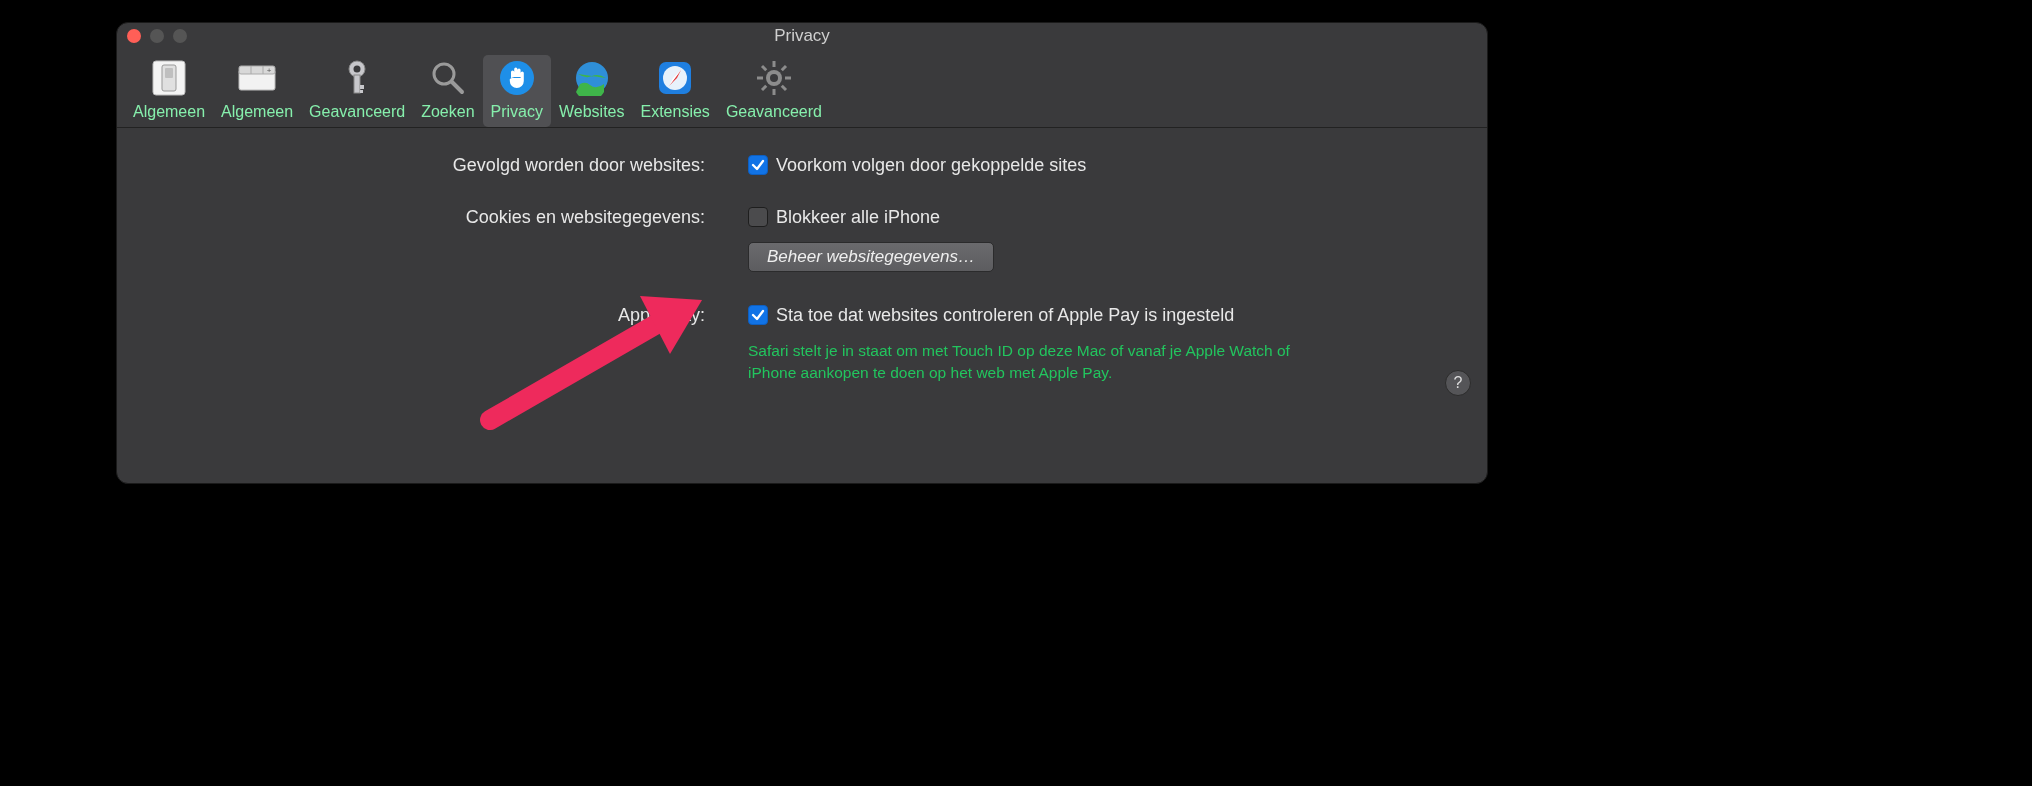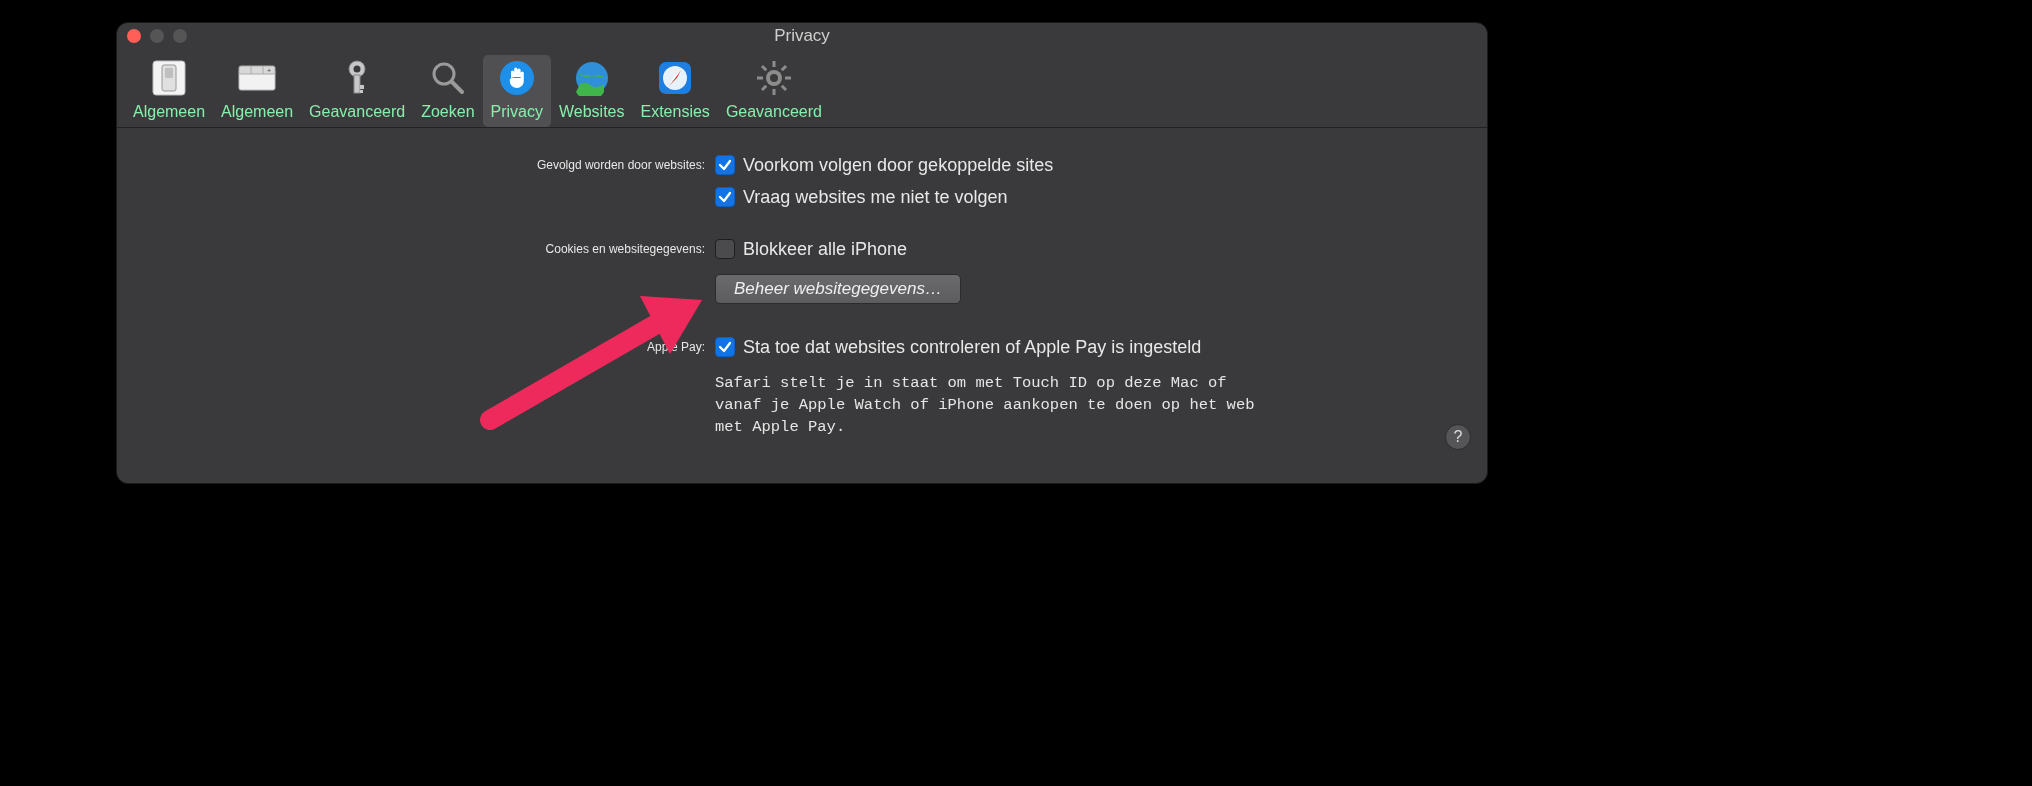--- a/index.html
+++ b/index.html
@@ -86,28 +86,29 @@
   }
   .row {
     display: flex;
     margin-bottom: 8px;
   }
   .row-label {
     width: 570px;
     text-align: right;
     padding-right: 10px;
     color: #e8e8e8;
-    font-size: 12px;
+    font-size: 18px;
     line-height: 26px;
   }
   .row-body {
     flex: 1;
     display: flex;
     flex-direction: column;
     gap: 6px;
+    margin-left: 33px;
   }
   .chk {
     display: flex;
     align-items: center;
     gap: 8px;
     font-size: 18px;
     color: #e8e8e8;
     line-height: 26px;
   }
   .chkbox {
@@ -133,26 +134,25 @@
     border: 1px solid #2b2b2c;
     border-radius: 5px;
     padding: 4px 18px;
     color: #efefef;
     font-size: 17px;
     margin-top: 6px;
     width: fit-content;
     font-style: italic;
   }
   .desc {
-    color: #e5e5e5;
+    color: #22c55e;
     font-size: 15.5px;
     line-height: 22px;
     margin-top: 6px;
     max-width: 560px;
-    font-family: Liberation Mono, monospace;
   }
   .helpbtn {
     position: absolute;
     right: 16px;
     bottom: 16px;
     width: 26px;
     height: 26px;
     border-radius: 50%;
     background: #555558;
     color: #ddd;
@@ -298,28 +298,20 @@
       <div class="row-label">Gevolgd worden door websites:</div>
       <div class="row-body">
         <label class="chk">
           <span class="chkbox checked">
             <svg width="14" height="14" viewBox="0 0 14 14">
                 <path d="M2 7 L6 11 L12 3" stroke="#fff" stroke-width="2.3" fill="none" stroke-linecap="round" stroke-linejoin="round"></path>
               </svg>
           </span>
           <span>Voorkom volgen door gekoppelde sites</span>
         </label>
-        <label class="chk">
-          <span class="chkbox checked">
-            <svg width="14" height="14" viewBox="0 0 14 14">
-                <path d="M2 7 L6 11 L12 3" stroke="#fff" stroke-width="2.3" fill="none" stroke-linecap="round" stroke-linejoin="round"></path>
-              </svg>
-          </span>
-          <span>Vraag websites me niet te volgen</span>
-        </label>
       </div>
     </div>
 
     <div style="height:18px"></div>
 
     <div class="row">
       <div class="row-label">Cookies en websitegegevens:</div>
       <div class="row-body">
         <label class="chk">
           <span class="chkbox">

